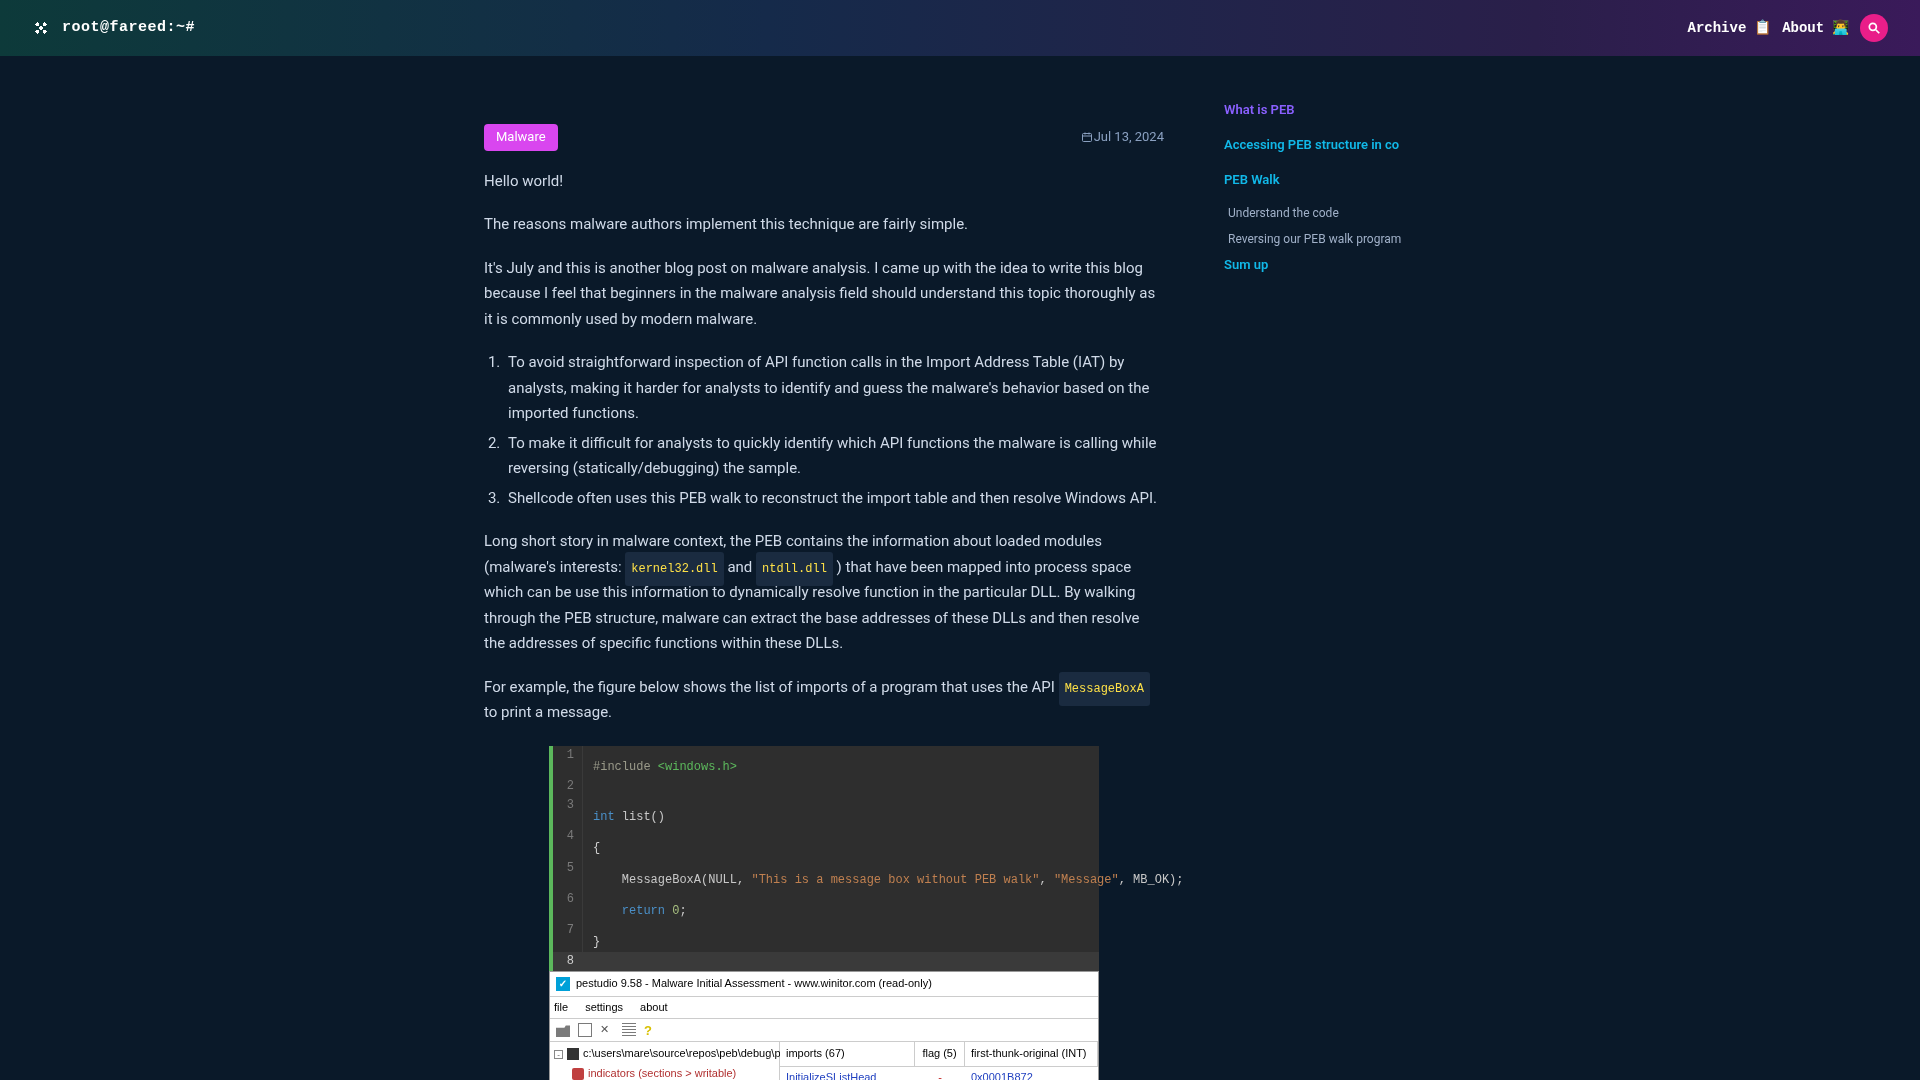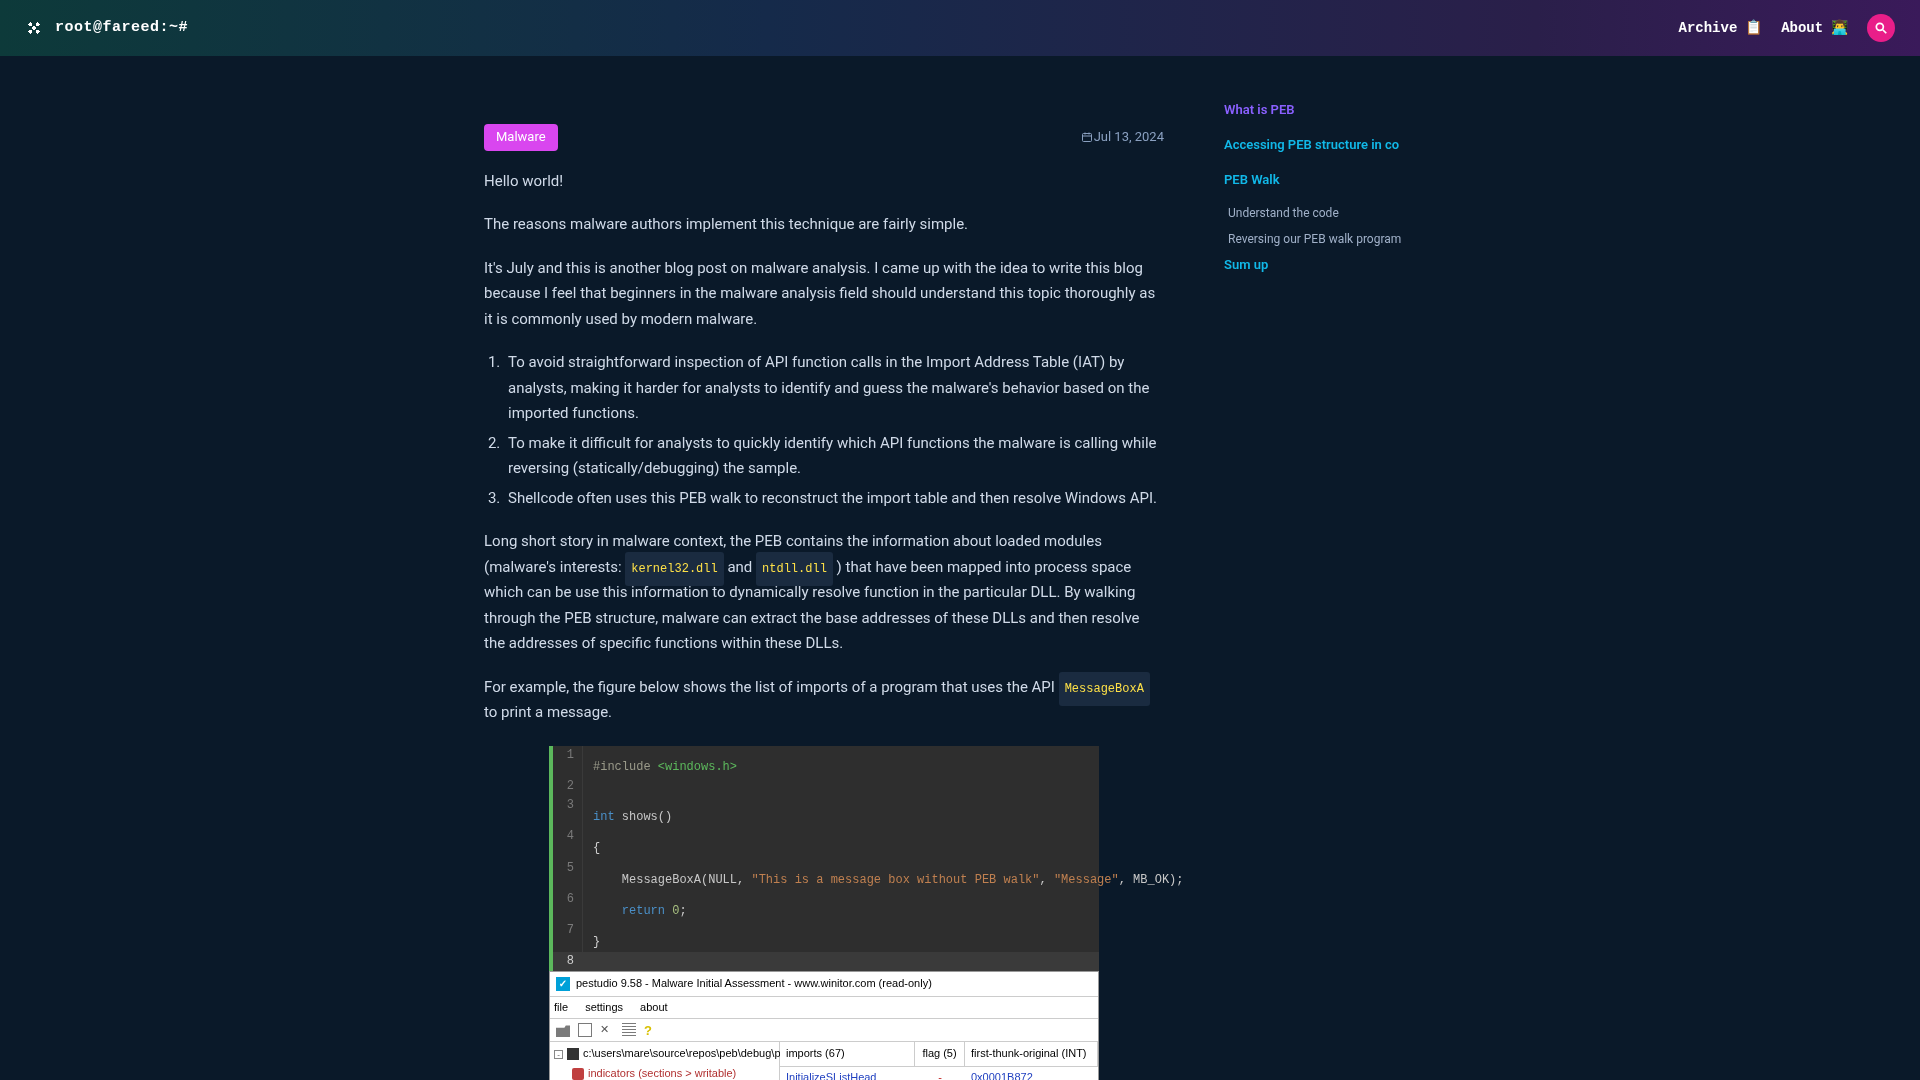--- a/index.html
+++ b/index.html
@@ -9,41 +9,41 @@
     font-family: -apple-system, BlinkMacSystemFont, "Segoe UI", Roboto, Helvetica, Arial, sans-serif;
     font-size: 14px;
     line-height: 1.6;
   }
   .header {
     background: linear-gradient(90deg, #0d3a3a 0%, #152a4a 40%, #2a1f4a 80%, #3a1a5a 100%);
     height: 56px;
     display: flex;
     align-items: center;
     justify-content: space-between;
-    padding: 0 25px;
+    padding: 0 32px;
   }
   .header-left { display: flex; align-items: center; gap: 12px; }
   .logo-icon {
     width: 18px; height: 18px;
     display: inline-block;
     background:
       radial-gradient(circle at 30% 30%, #fff 2px, transparent 2px),
       radial-gradient(circle at 70% 30%, #fff 2px, transparent 2px),
       radial-gradient(circle at 30% 70%, #fff 2px, transparent 2px),
       radial-gradient(circle at 70% 70%, #fff 2px, transparent 2px),
       radial-gradient(circle at 50% 50%, #fff 2px, transparent 2px);
   }
   .site-title {
     font-family: "Courier New", monospace;
     font-weight: bold;
     font-size: 15px;
     letter-spacing: 0.5px;
     color: #fff;
   }
-  .nav { display: flex; align-items: center; gap: 18px; }
+  .nav { display: flex; align-items: center; gap: 10px; }
   .nav a {
     color: #fff;
     text-decoration: none;
     font-family: "Courier New", monospace;
     font-weight: bold;
     font-size: 14px;
   }
   .search-btn {
     background: #e91e89;
     width: 28px; height: 28px;
@@ -255,21 +255,21 @@
           <div class="code-line">
               <div class="ln">1</div>
               <div class="lc"><span class="c-pp">#include </span><span class="c-inc">&lt;windows.h&gt;</span></div>
             </div>
           <div class="code-line">
               <div class="ln">2</div>
               <div class="lc"></div>
             </div>
           <div class="code-line">
               <div class="ln">3</div>
-              <div class="lc"><span class="c-kw">int</span><span class="c-fn"> shows()</span></div>
+              <div class="lc"><span class="c-kw">int</span><span class="c-fn"> list()</span></div>
             </div>
           <div class="code-line">
               <div class="ln">4</div>
               <div class="lc"><span class="c-brace">{</span></div>
             </div>
           <div class="code-line">
               <div class="ln">5</div>
               <div class="lc"><span class="c-fn">    MessageBoxA(NULL, </span><span class="c-str">"This is a message box without PEB walk"</span><span class="c-fn">, </span><span class="c-str">"Message"</span><span class="c-fn">, MB_OK);</span></div>
             </div>
           <div class="code-line">

